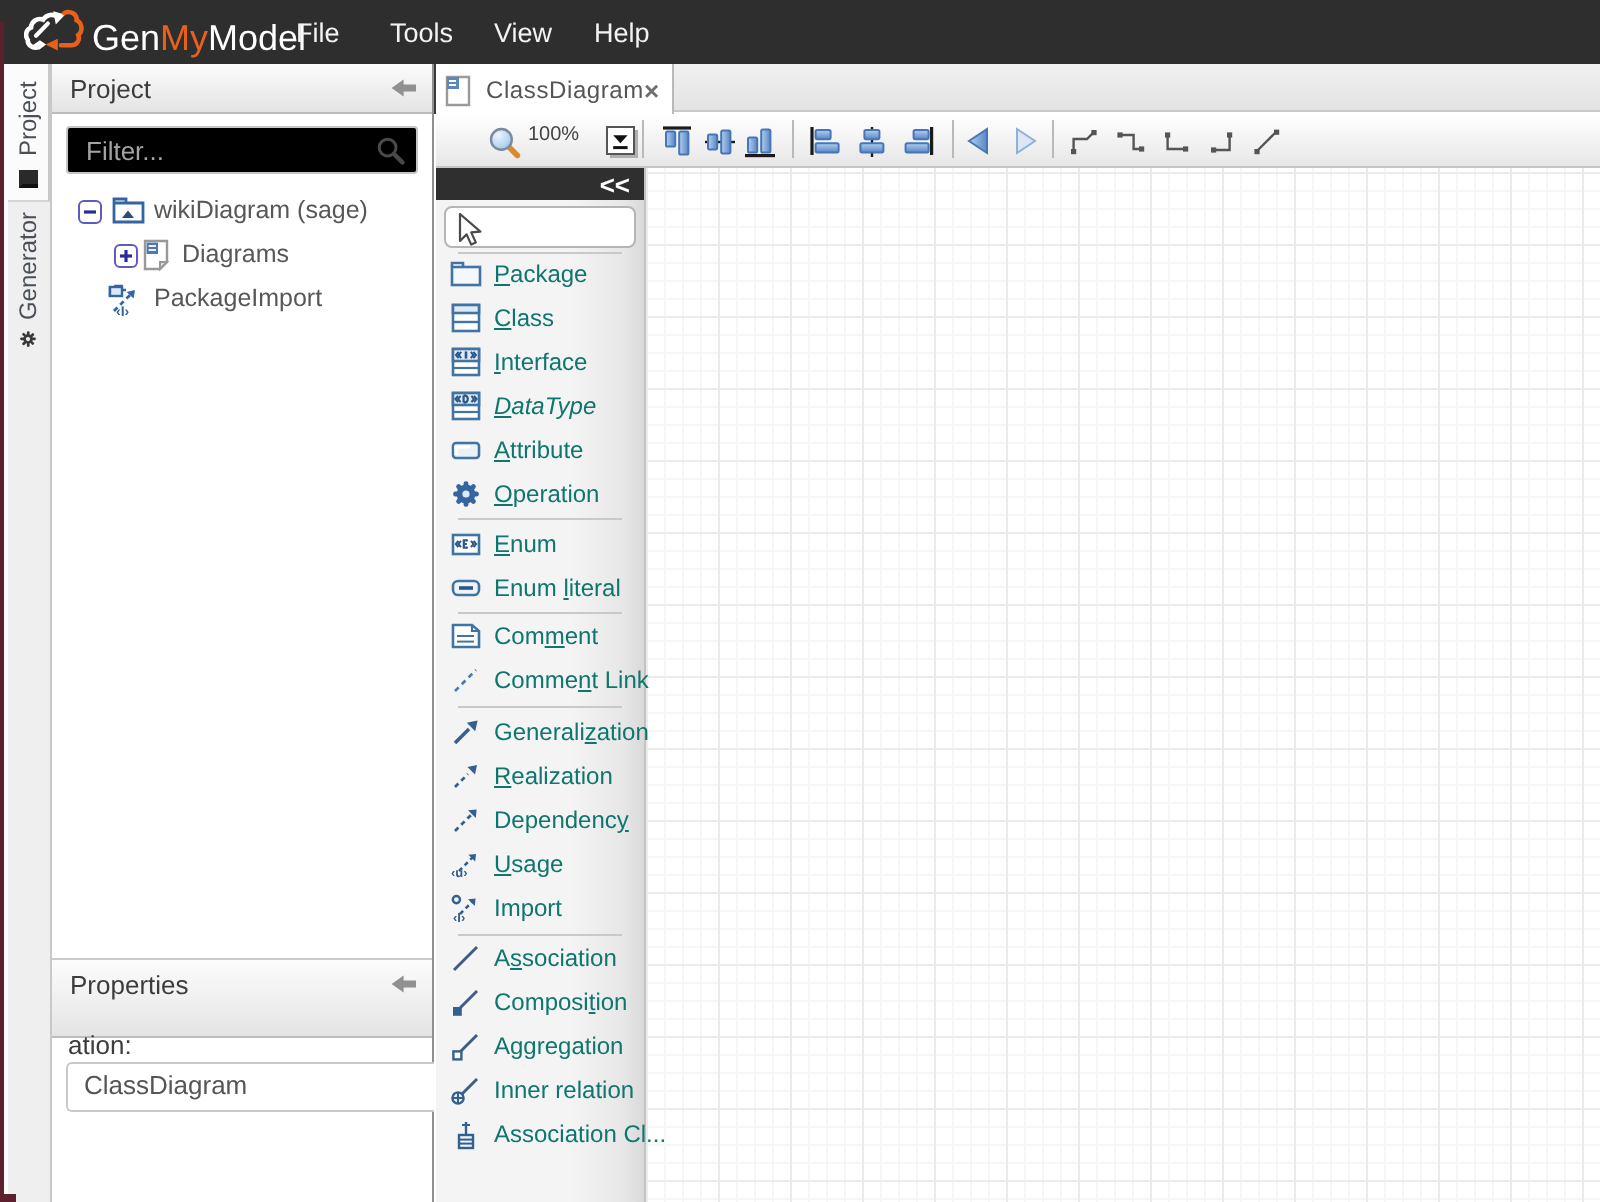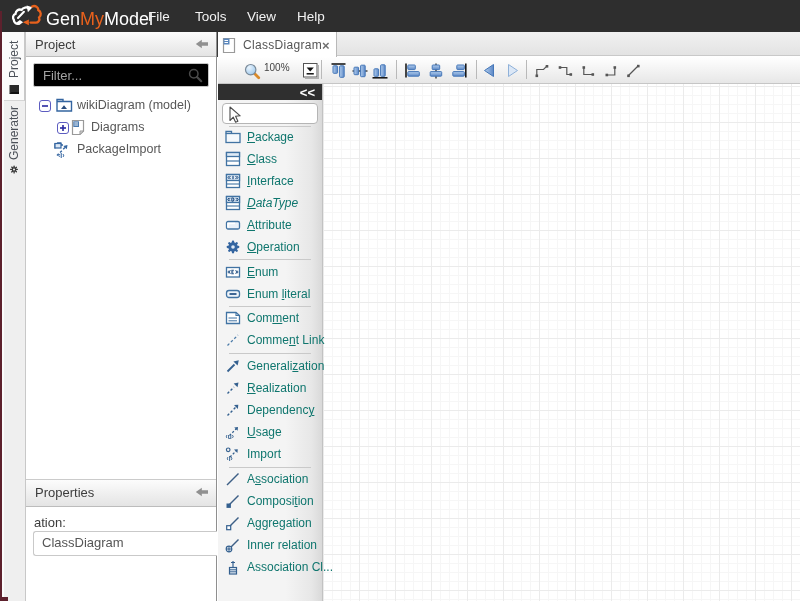--- a/index.html
+++ b/index.html
@@ -128,21 +128,21 @@
 </div>
 <div class="trow abs" style="top:95px; left:26px; width:190px;">
   <svg style="left:13px; top:5px;" width="12" height="12" viewBox="0 0 12 12">
       <rect x="0.5" y="0.5" width="11" height="11" rx="2.5" fill="#fff" stroke="#5c5cc0" stroke-width="1"></rect>
       <line x1="3" y1="6" x2="9" y2="6" stroke="#2a2aa0" stroke-width="1.6"></line>
     </svg>
   <svg style="left:30px; top:3px;" width="17" height="15" viewBox="0 0 17 15">
       <path d="M1 3.5 L1 13 L15.5 13 L15.5 3.5 Z M1 3.5 L1 1.5 L7 1.5 L7 3.5" fill="#fff" stroke="#3465a0" stroke-width="1.4"></path>
       <path d="M5 11 L8 7.2 L11 11 Z" fill="#2a4d7e"></path>
     </svg>
-  <span class="lbl" style="left:51px;">wikiDiagram (model)</span>
+  <span class="lbl" style="left:51px;">wikiDiagram (sage)</span>
 </div>
 <div class="trow abs" style="top:117px; left:26px; width:190px;">
   <svg style="left:31px; top:5px;" width="12" height="12" viewBox="0 0 12 12">
       <rect x="0.5" y="0.5" width="11" height="11" rx="2.5" fill="#fff" stroke="#5c5cc0" stroke-width="1"></rect>
       <line x1="3" y1="6" x2="9" y2="6" stroke="#2a2aa0" stroke-width="1.6"></line>
       <line x1="6" y1="3" x2="6" y2="9" stroke="#2a2aa0" stroke-width="1.6"></line>
     </svg>
   <svg style="left:45px; top:2px;" width="14" height="17" viewBox="0 0 14 17">
       <path d="M1.5 1.5 L12.5 1.5 L12.5 12 L9 15.5 L1.5 15.5 Z" fill="#fff" stroke="#999" stroke-width="1.2"></path>
       <path d="M12.5 12 L9 12 L9 15.5 Z" fill="#ddd" stroke="#999" stroke-width="1"></path>
@@ -155,21 +155,21 @@
 <div class="trow abs" style="top:139px; left:26px; width:190px;">
   <svg style="left:28px; top:3px;" width="17" height="17" viewBox="0 0 17 17">
     <path d="M1 6.5 L1 1.8 L3 1.8 L3.6 1 L6.8 1 L6.8 3 L9 3" fill="#fff" stroke="#3465a0" stroke-width="1.3" fill-opacity="0"></path>
     <rect x="1" y="1.5" width="6" height="4.5" fill="#dce8f5" stroke="#3465a0" stroke-width="1.2"></rect>
     <line x1="3" y1="13.5" x2="11.5" y2="5" stroke="#3465a0" stroke-width="1.4" stroke-dasharray="2.4 2"></line>
     <path d="M13.5 3 L12.8 7.2 L9.3 4 Z" fill="#3465a0"></path>
     <text x="4" y="16.2" font-size="7" font-weight="bold" fill="#3465a0" font-family="Liberation Sans">‹I›</text>
   </svg>
   <span class="lbl" style="left:51px;">PackageImport</span>
 </div>
-<div class="phead abs" id="prophead" style="left:26px; border-top:1px solid #cbcbcb; height:28px;">
+<div class="phead abs" id="prophead" style="left:26px; border-top:1px solid #cbcbcb; height:40px;">
   <span class="ttl">Properties</span>
   <svg class="arr" width="14" height="10" viewBox="0 0 14 10">
       <path d="M13 3.3 L6.8 3.3 L6.8 0.7 L0.8 5 L6.8 9.3 L6.8 6.7 L13 6.7 Z" fill="#909090"></path>
     </svg>
 </div>
 <div id="namelbl" class="abs" style="left:34px;">ation:</div>
 <div id="nameinput" class="abs" style="left:33px;">ClassDiagram</div>
 <div id="tabbar" class="abs"></div>
 <div class="abs" style="left:217px; top:32px; width:2px; height:25px; background:#3a3a3a;"></div>
 <div id="tab1" class="abs">

